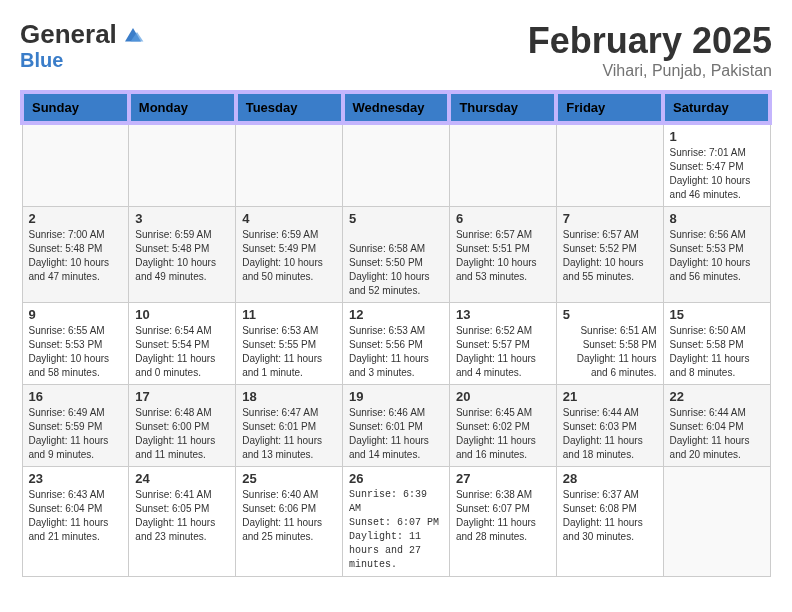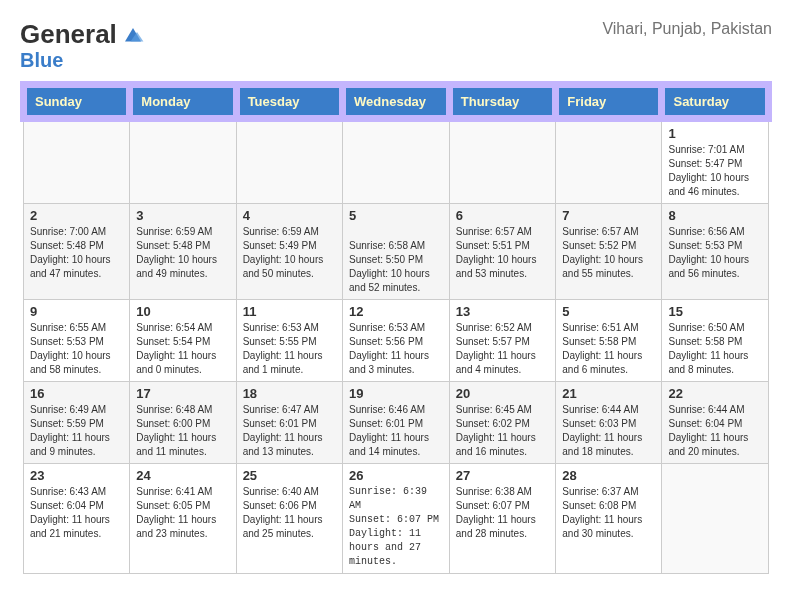--- a/index.html
+++ b/index.html
@@ -36,26 +36,26 @@
     .location {
       font-size: 16px;
       color: #737373;
     }
     .calendar {
       width: 100%;
       border-collapse: collapse;
     }
     .calendar th {
       background: #3a7dc9;
-      color: #fef9c3;
+      color: #000000;
       text-align: left;
       padding: 6px 8px;
       font-size: 13px;
       font-weight: bold;
-      border: 7px solid #c4b5fd;
+      border: 4px solid #c4b5fd;
     }
     .calendar td {
       border: 1px solid #ccc;
       vertical-align: top;
       padding: 4px 6px;
       width: 107px;
       min-height: 90px;
       font-size: 10.5px;
       color: #333;
       background: #fff;
@@ -90,20 +90,21 @@
       <div style="font-size:26px; font-weight:bold; line-height:1.1;">
         <span style="color:#333;">General</span><svg class="logo-icon" viewBox="0 0 30 30" style="display:inline-block;vertical-align:middle;width:28px;height:24px;">
             <polygon points="5,22 15,5 25,22" fill="#3a7dc9"></polygon>
             <polygon points="12,22 20,10 28,22" fill="#5a9de0" opacity="0.7"></polygon>
           </svg>
       </div>
       <div style="font-size:20px; font-weight:bold; color:#3a7dc9; line-height:1.1;">Blue</div>
     </div>
   </div>
   <div class="title-block">
+    <div class="month-year">February 2025</div>
     <div class="location">Vihari, Punjab, Pakistan</div>
   </div>
 </div>
 
 <table class="calendar">
   <thead>
     <tr>
     <th>Sunday</th>
         <th>Monday</th>
         <th>Tuesday</th>
@@ -198,21 +199,21 @@
 Daylight: 11 hours and 3 minutes.</div>
         </td>
         <td>
           <span class="day-num">13</span>
           <div class="day-info" style="white-space: pre-line;">Sunrise: 6:52 AM
 Sunset: 5:57 PM
 Daylight: 11 hours and 4 minutes.</div>
         </td>
         <td>
           <span class="day-num">5</span>
-          <div class="day-info" style="white-space: pre-line;">Sunrise: 6:51 AM
+          <div class="day-info" style="white-space: pre-line; text-align: right;">Sunrise: 6:51 AM
 Sunset: 5:58 PM
 Daylight: 11 hours and 6 minutes.</div>
         </td>
         <td>
           <span class="day-num">15</span>
           <div class="day-info" style="white-space: pre-line;">Sunrise: 6:50 AM
 Sunset: 5:58 PM
 Daylight: 11 hours and 8 minutes.</div>
         </td>
       </tr>

